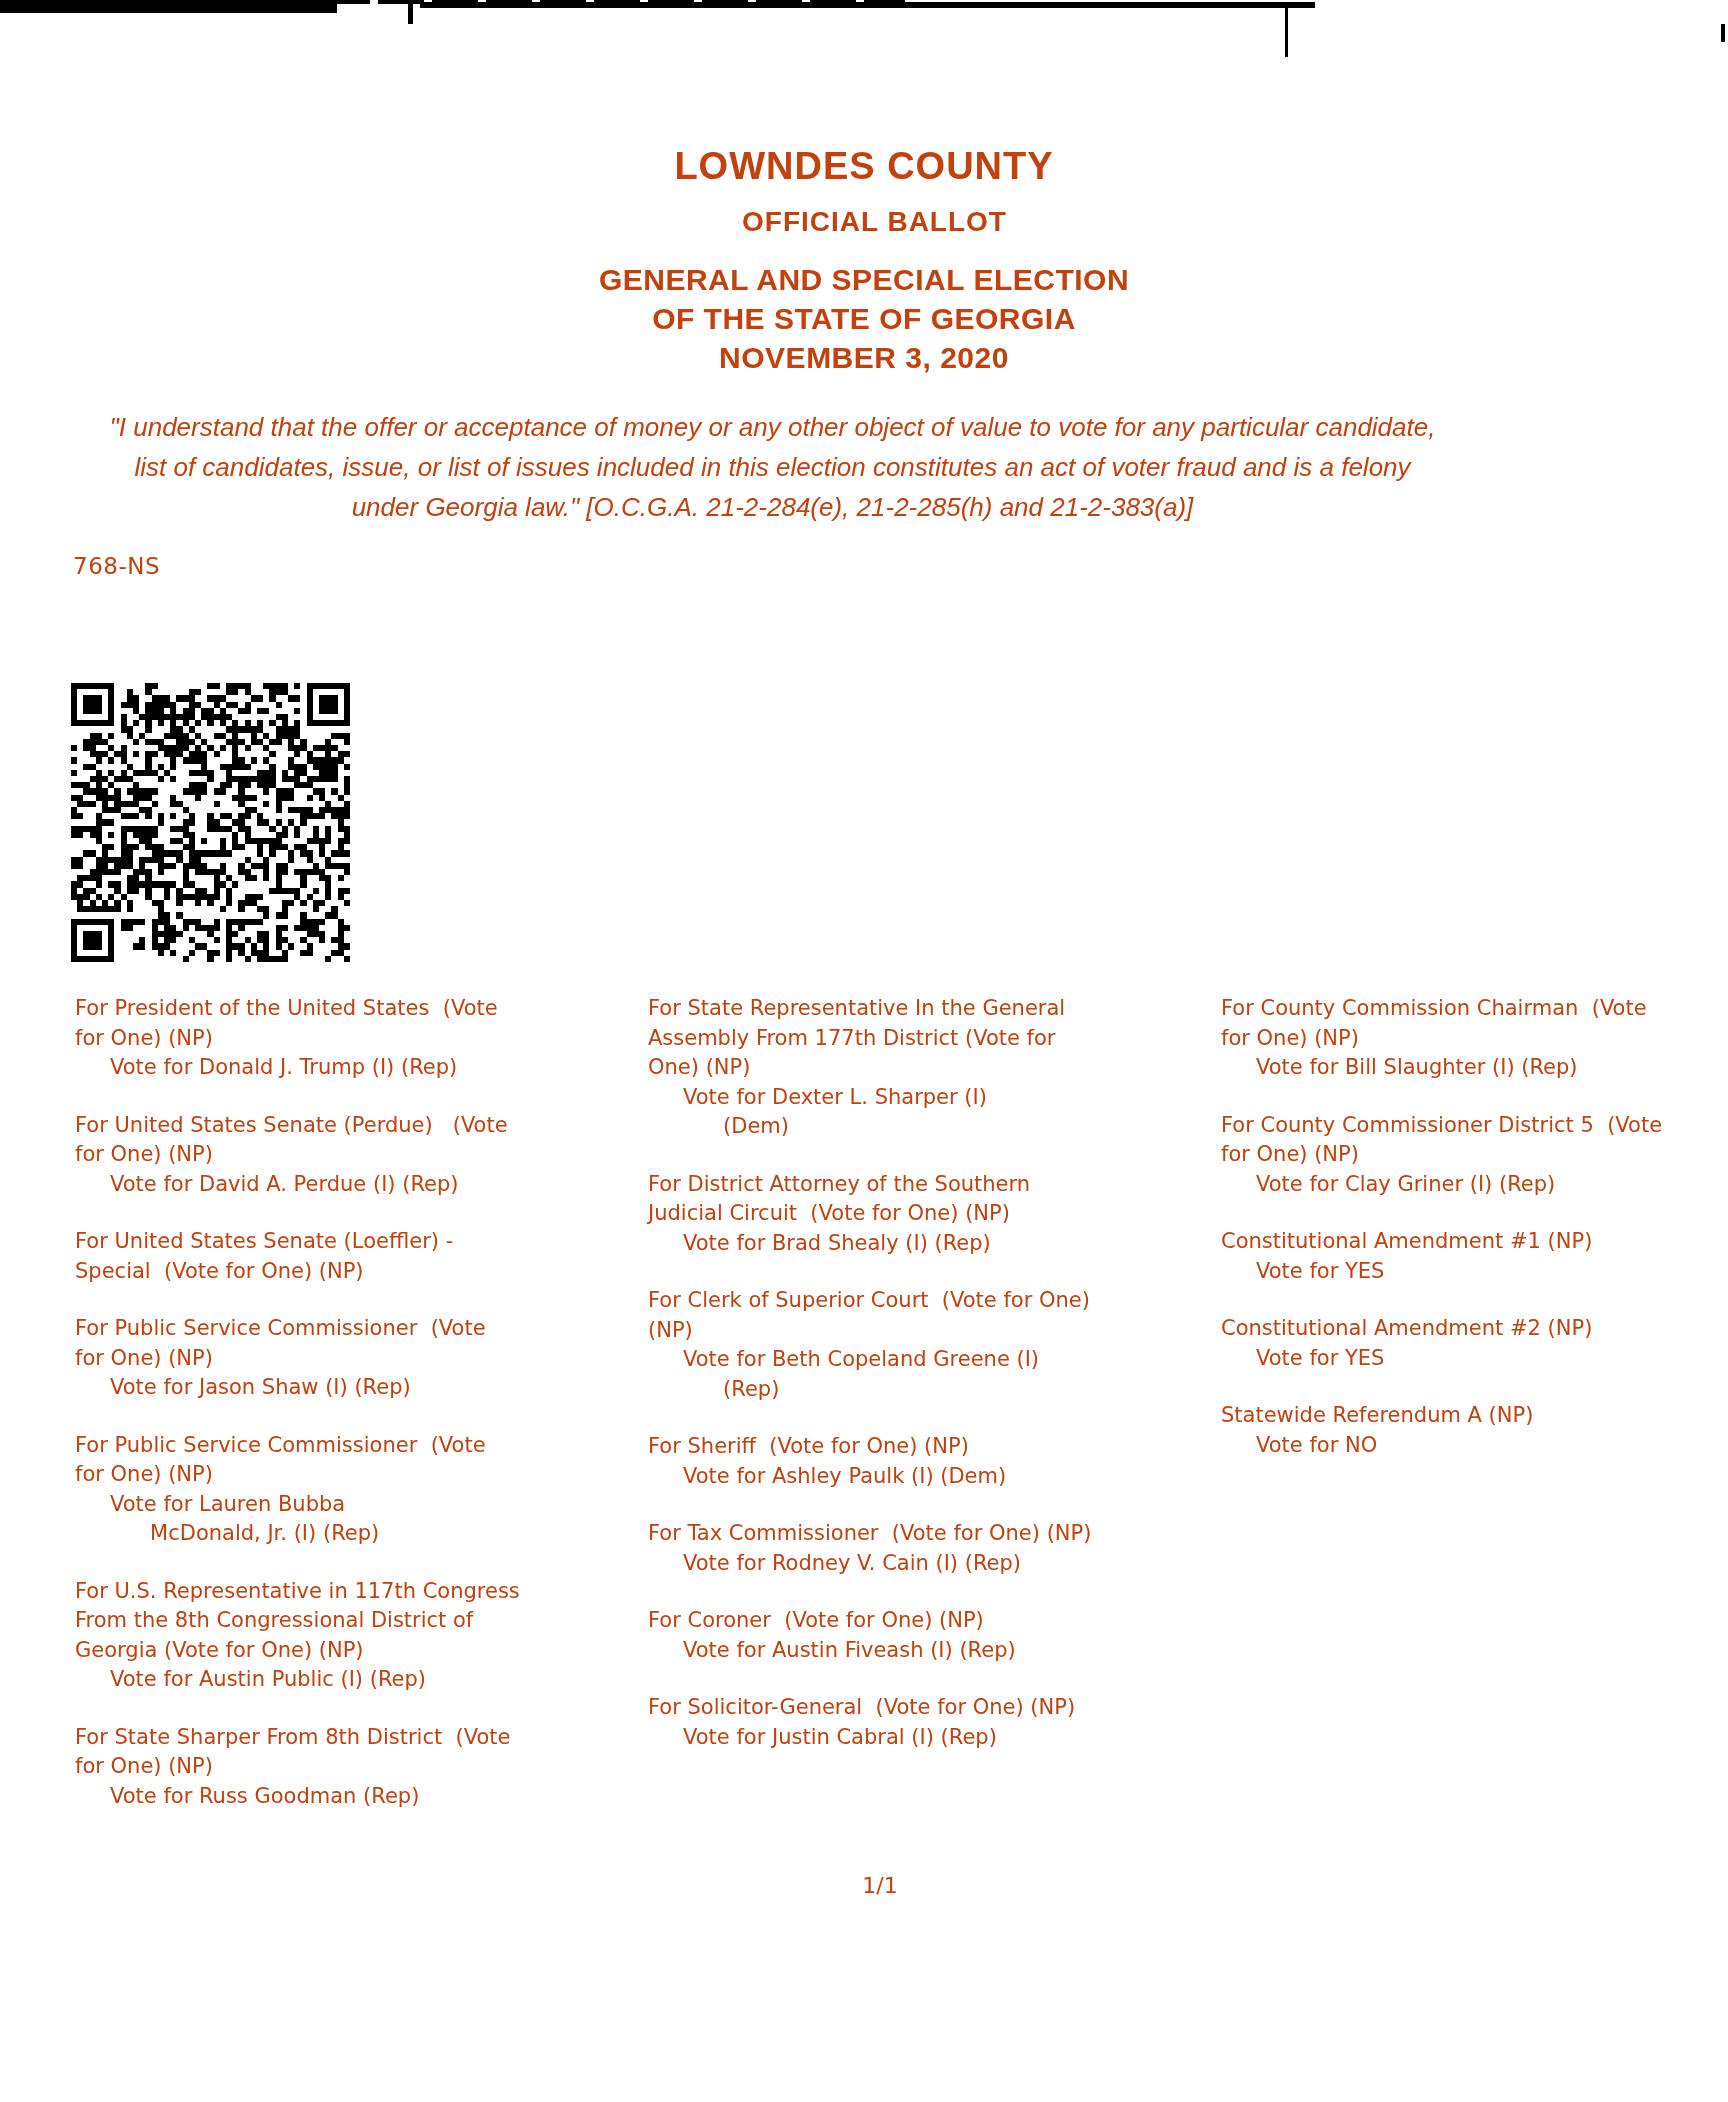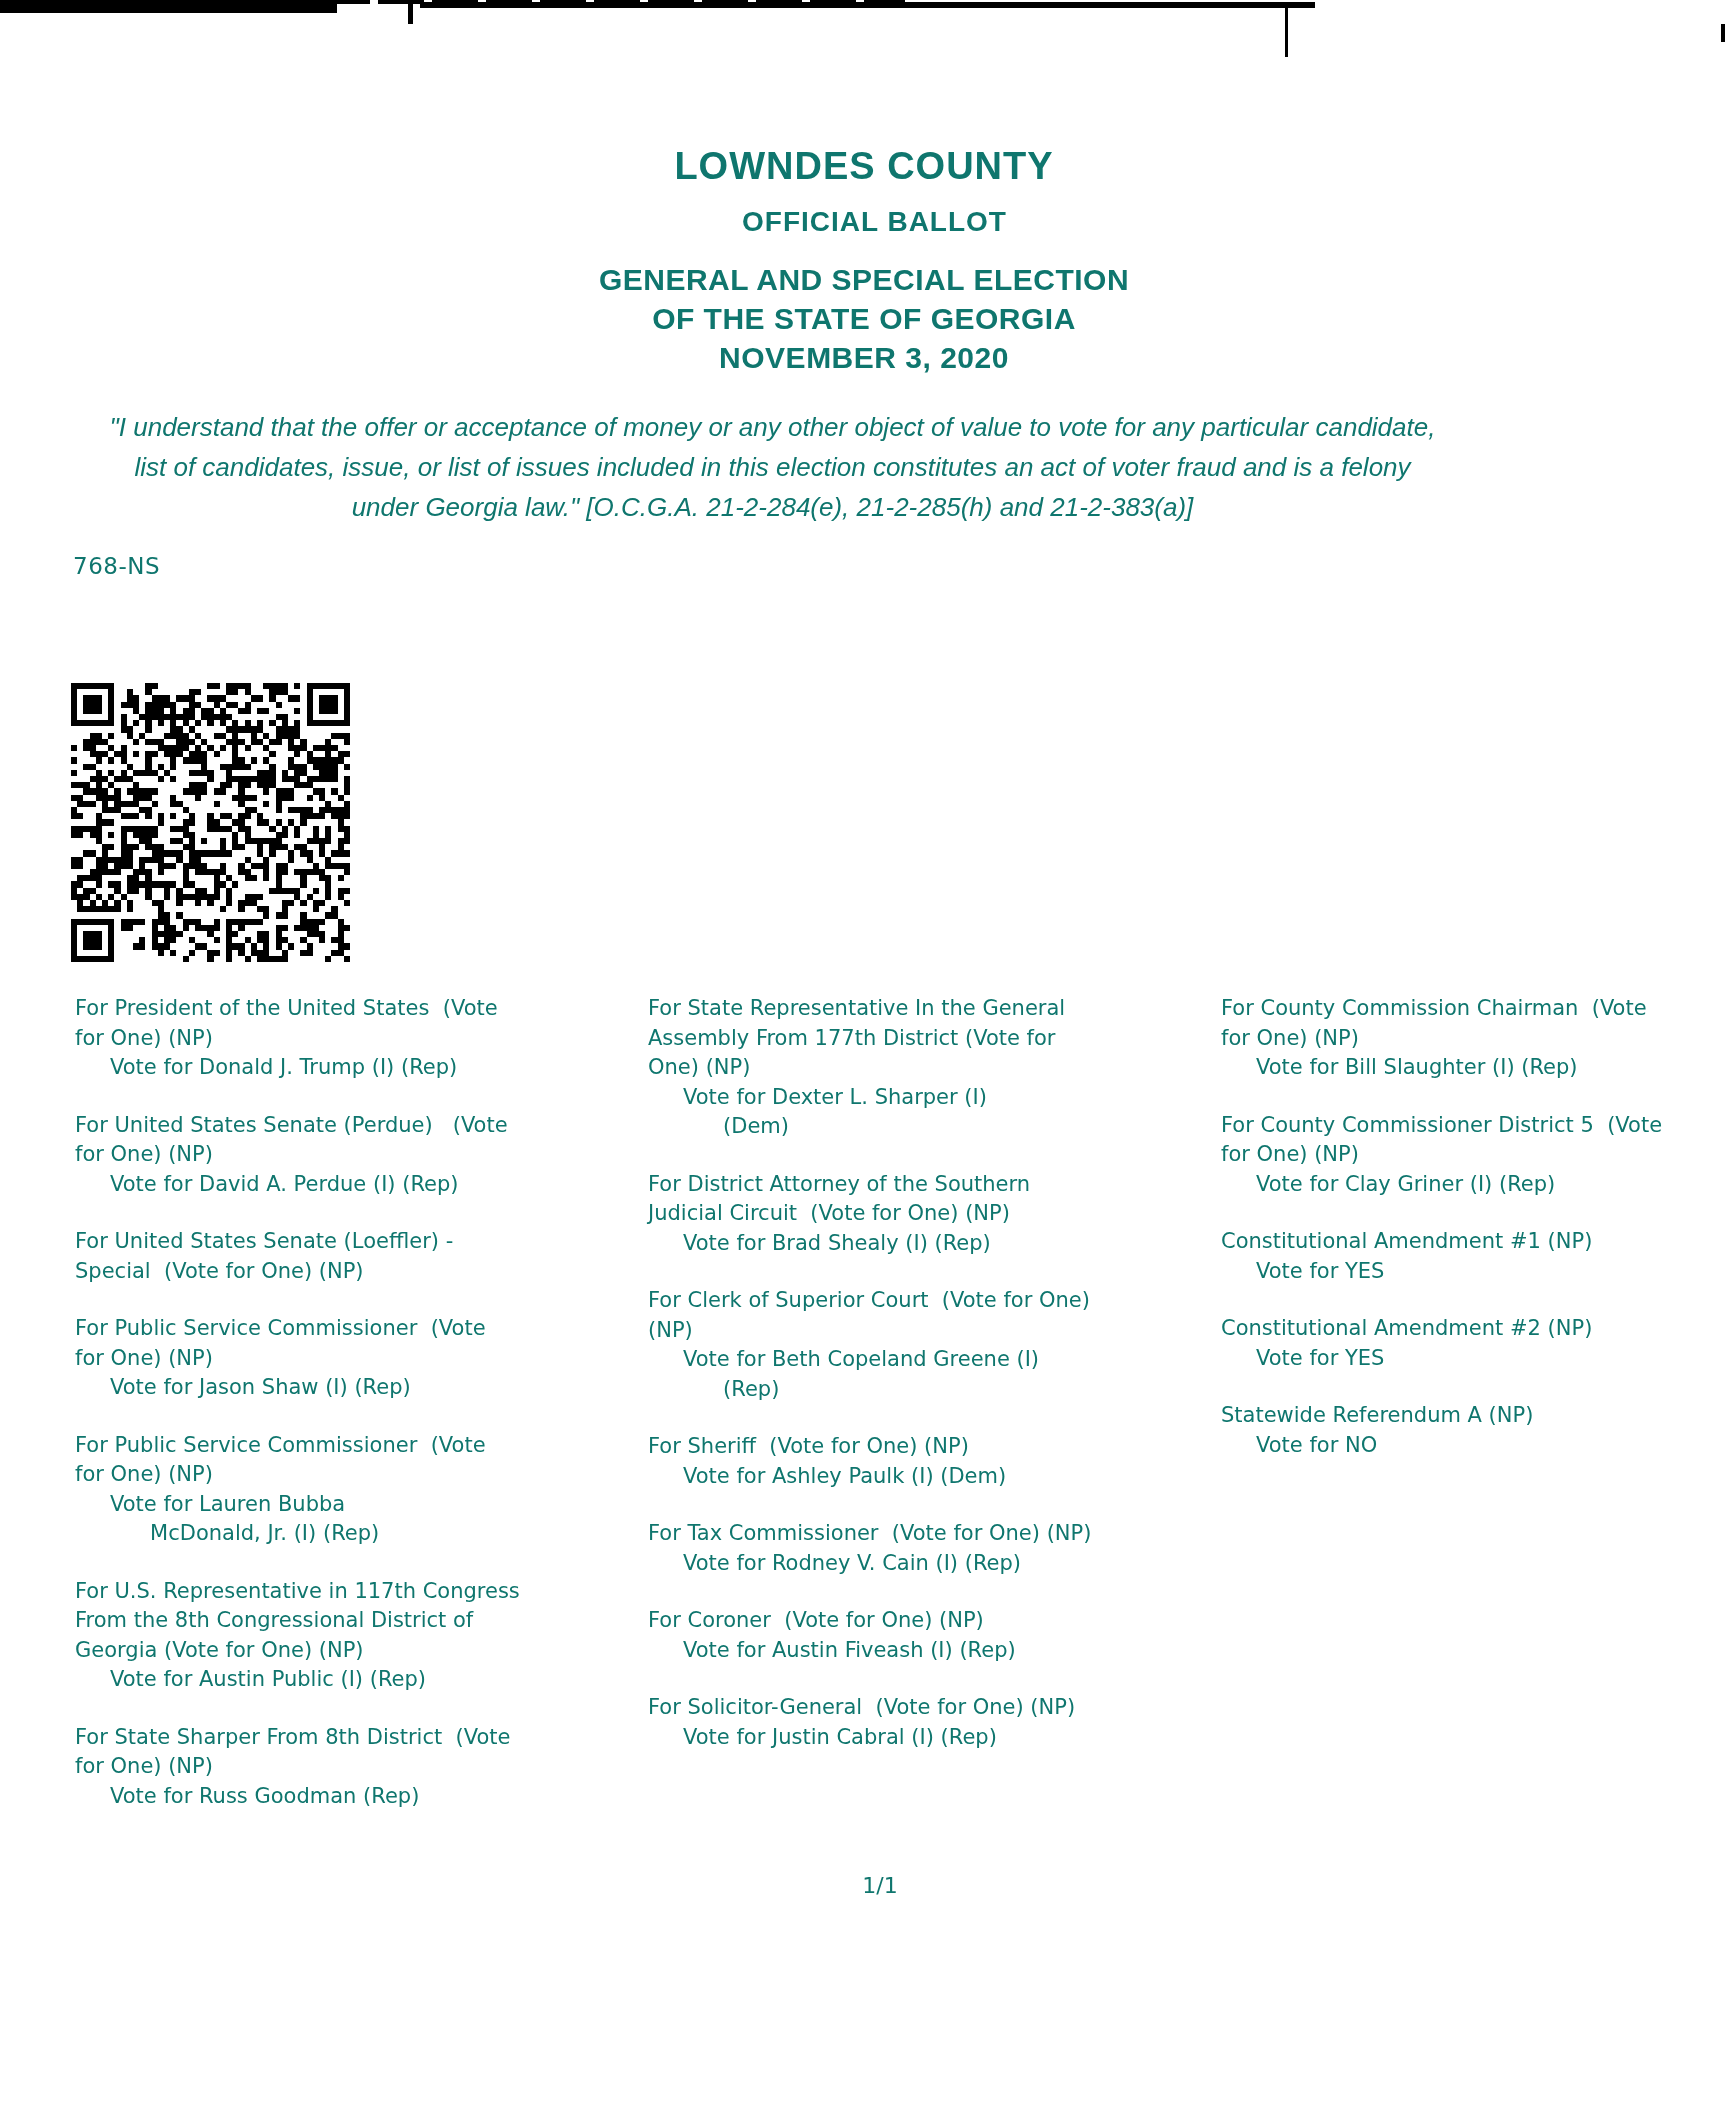--- a/index.html
+++ b/index.html
@@ -1,20 +1,20 @@
 <!DOCTYPE html>
 <html><head>
 <meta charset="utf-8">
 <style>
   html,body{margin:0;padding:0;background:#e8e8e8;}
   .page{
     position:relative;
     width:1728px;height:2102px;
     background:#ffffff;
-    color:#0f766e;
+    color:#c2410c;
     overflow:hidden;
     font-family:"DejaVu Sans",sans-serif;
   }
   
   .art{position:absolute;background:#000;}
   .art-band-thick{left:0;top:0;width:337px;height:13px;}
   .art-band-tick{left:408px;top:0;width:5px;height:24px;}
   .art-band-thin{left:420px;top:2px;width:895px;height:6px;}
   .art-right-line{left:1285px;top:4px;width:3px;height:53px;}
   .art-edge-line{left:1721px;top:24px;width:4px;height:18px;}

